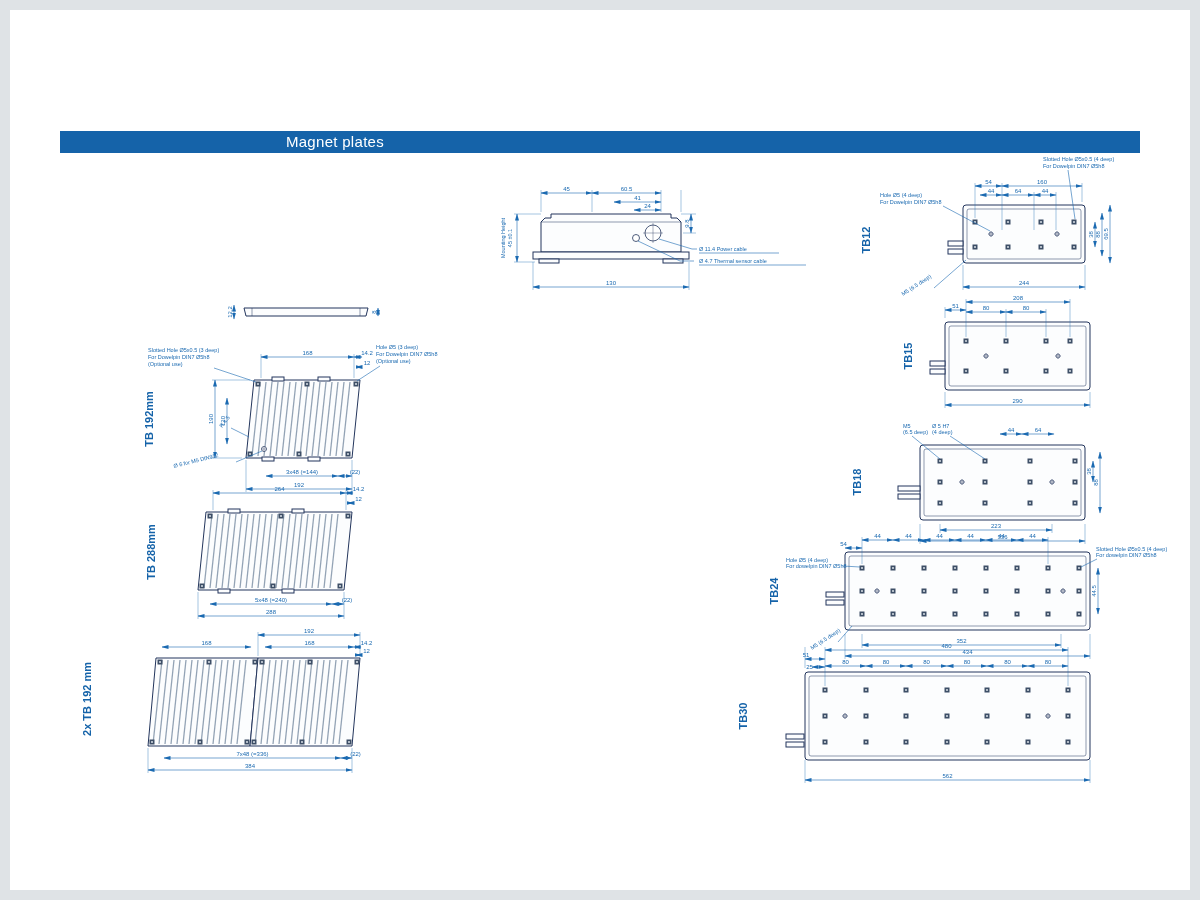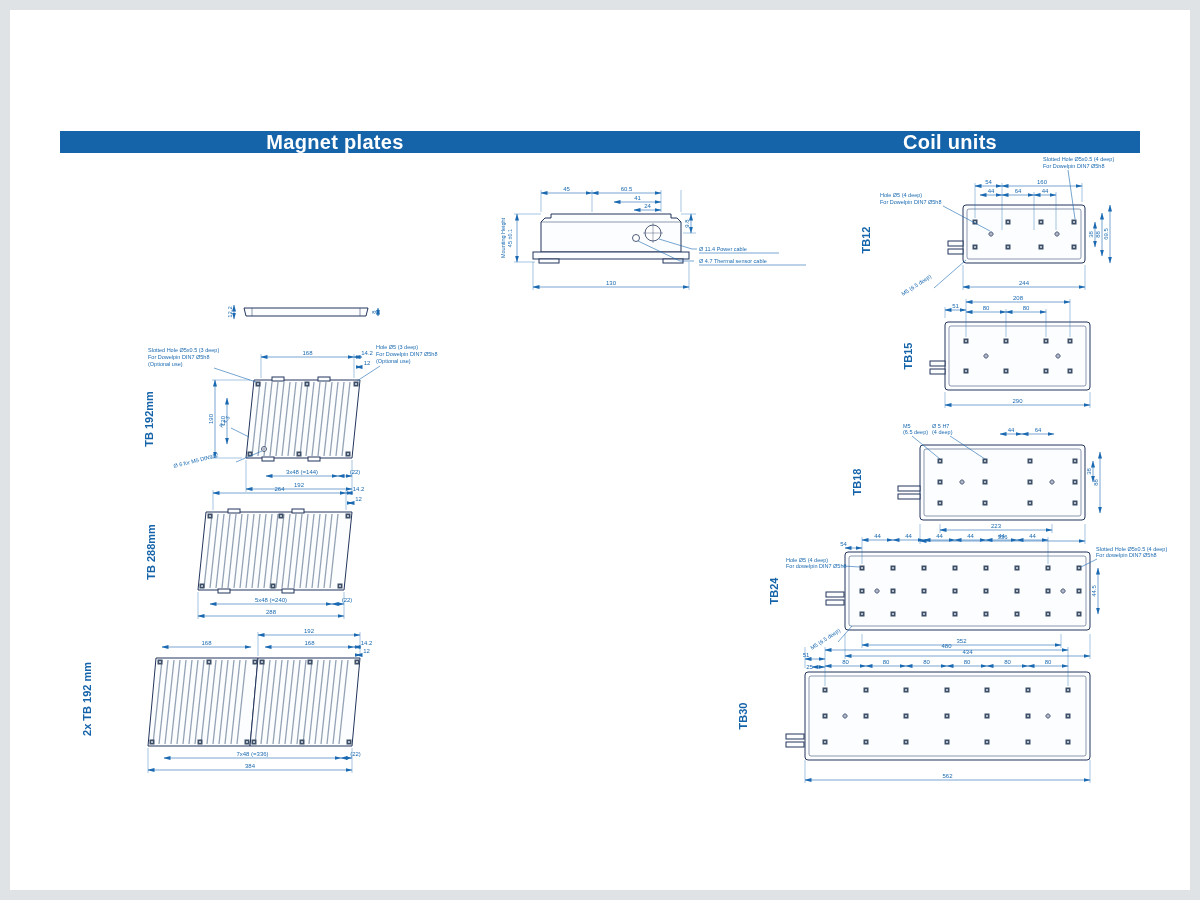--- a/index.html
+++ b/index.html
@@ -1,20 +1,20 @@
 <!DOCTYPE html>
 <html style="--accent: #1563a9; --line: #23355c; --dim: #1b6ab1;"><head>
 <meta charset="utf-8">
 <style>
   *{margin:0;padding:0;box-sizing:border-box}
   html,body{width:1200px;height:900px}
   body{position:relative;background:#dfe3e6;font-family:"Liberation Sans",sans-serif;overflow:hidden}
   .page-bg{position:absolute;inset:10px;background:#ffffff}
   .header-bar{position:absolute;left:60px;top:131px;width:1080px;height:22px;background:var(--accent,#1563a9)}
-  .header-title{position:absolute;top:0;height:26px;line-height:22px;color:#fff;font-weight:bold;font-size:20px;text-align:center;letter-spacing:.3px}
+  .header-title{position:absolute;top:0;height:26px;line-height:22px;color:#fff;font-weight:normal;font-size:15px;text-align:center;letter-spacing:.3px}
   #title-magnet{left:155px;width:240px}
   #title-coil{left:770px;width:240px}
   .vlabel{position:absolute;color:var(--accent,#1563a9);font-weight:bold;font-size:11px;white-space:nowrap;transform:translate(-50%,-50%) rotate(-90deg)}
   svg#dwg{position:absolute;left:0;top:0}
   .part{fill:#fcfdfe;stroke:var(--line,#23355c);stroke-width:1}
   .pd{fill:none;stroke:var(--line,#23355c);stroke-width:.5}
   .cl{stroke:var(--line,#23355c);stroke-width:.4}
   .thin{stroke:var(--dim,#1b6ab1);stroke-width:.4;fill:none}
   .dim{stroke:var(--dim,#1b6ab1);stroke-width:.6;fill:none}
   .dt{fill:var(--dim,#1b6ab1);font-size:6px}
@@ -25,21 +25,20 @@
   .holec{fill:#ffffff;stroke:var(--line,#23355c);stroke-width:.8}
   .hole{fill:#ffffff;stroke:var(--line,#23355c);stroke-width:.7}
 </style>
 </head>
 <body>
 
 <div class="page-bg"></div>
 
 <div class="header-bar">
   <div class="header-title" id="title-magnet">Magnet plates</div>
-  <div class="header-title" id="title-coil">Coil units</div>
 </div>
 
 <svg id="dwg" width="1200" height="900">
   <defs>
     <marker id="ae" markerWidth="8" markerHeight="6" refX="6.5" refY="2" orient="auto" markerUnits="userSpaceOnUse">
         <path d="M0,0L7,2L0,4Z" fill="#1b6ab1"></path>
       </marker>
     <marker id="ar" markerWidth="8" markerHeight="6" refX="0.5" refY="2" orient="auto" markerUnits="userSpaceOnUse">
         <path d="M7,0L0,2L7,4Z" fill="#1b6ab1"></path>
       </marker>

